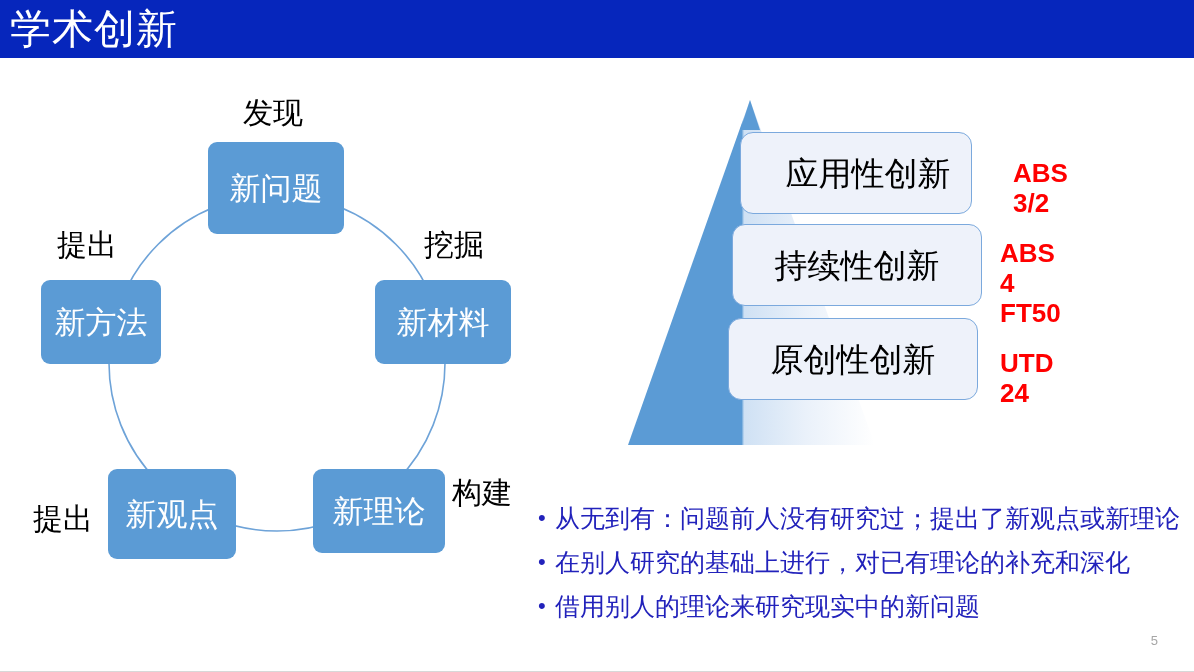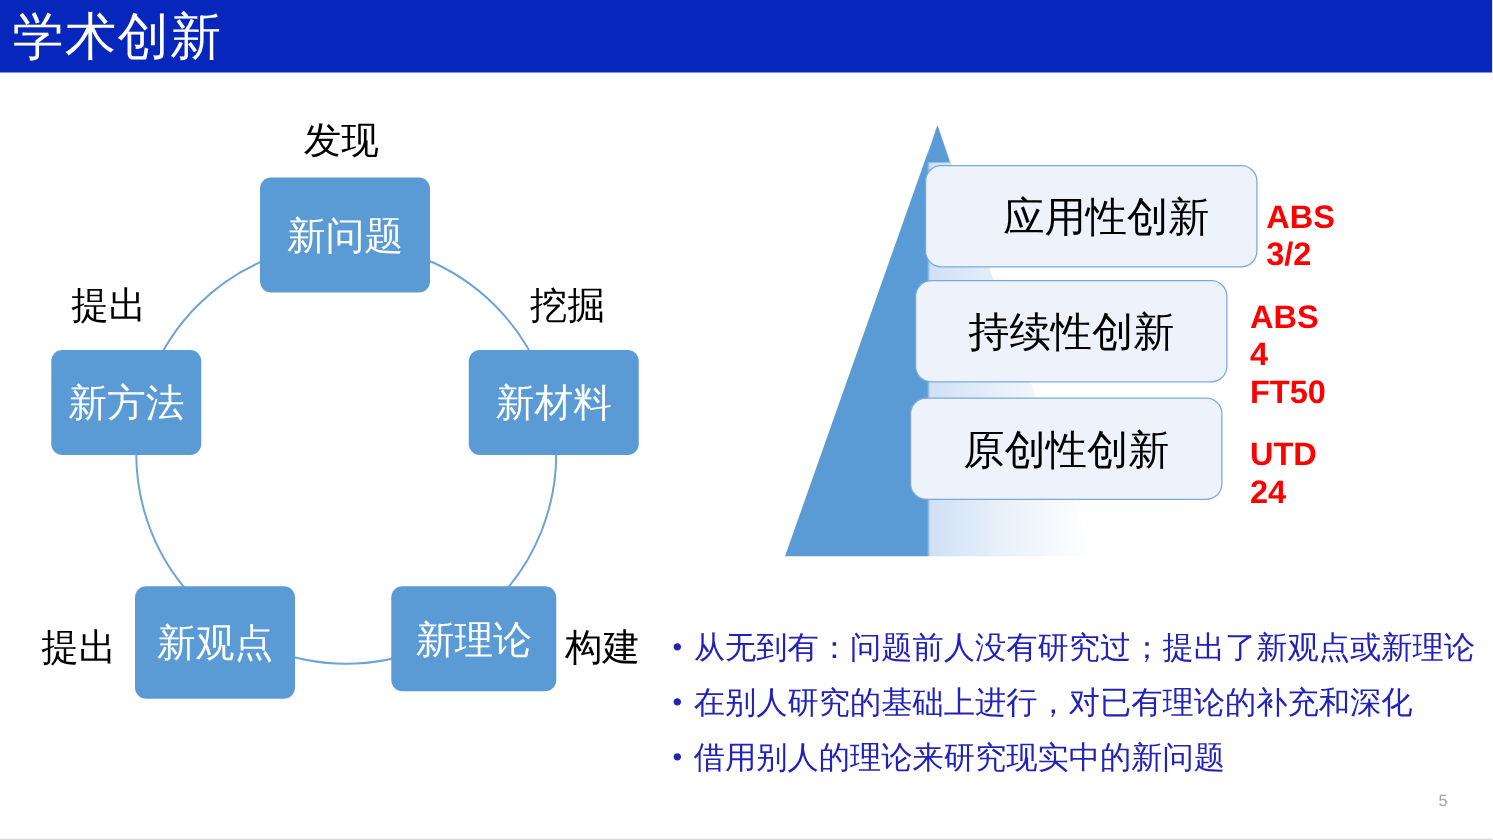--- a/index.html
+++ b/index.html
@@ -79,21 +79,21 @@
 
   .cyc-label {
     position: absolute;
     color: #000000;
     font-size: 30px;
     line-height: 1;
     white-space: nowrap;
   }
   .lab-top    { left: 243px; top: 40px; }
   .lab-right  { left: 424px; top: 172px; }
-  .lab-constr { left: 452px; top: 446px; }
+  .lab-constr { left: 452px; top: 420px; }
   .lab-bl     { left: 33px;  top: 446px; }
   .lab-left   { left: 57px;  top: 172px; }
 
   
   .pyramid-area {
     position: absolute;
     left: 600px;
     top: 90px;
     width: 420px;
     height: 370px;
@@ -110,21 +110,21 @@
     border-radius: 13px;
     display: flex;
     align-items: center;
     justify-content: center;
     color: #000000;
     font-size: 33px;
     line-height: 1;
     white-space: nowrap;
     box-sizing: border-box;
   }
-  .pyr-box-1 { left: 140px; top: 42px;  width: 266px; height: 82px; padding-left: 24px; }
+  .pyr-box-1 { left: 140px; top: 42px;  width: 232px; height: 82px; padding-left: 24px; }
   .pyr-box-2 { left: 132px; top: 134px; width: 250px; height: 82px; }
   .pyr-box-3 { left: 128px; top: 228px; width: 250px; height: 82px; }
 
   .pyr-tag {
     position: absolute;
     color: #ff0000;
     font-size: 26px;
     line-height: 30px;
     white-space: pre-line;
     font-weight: bold;

